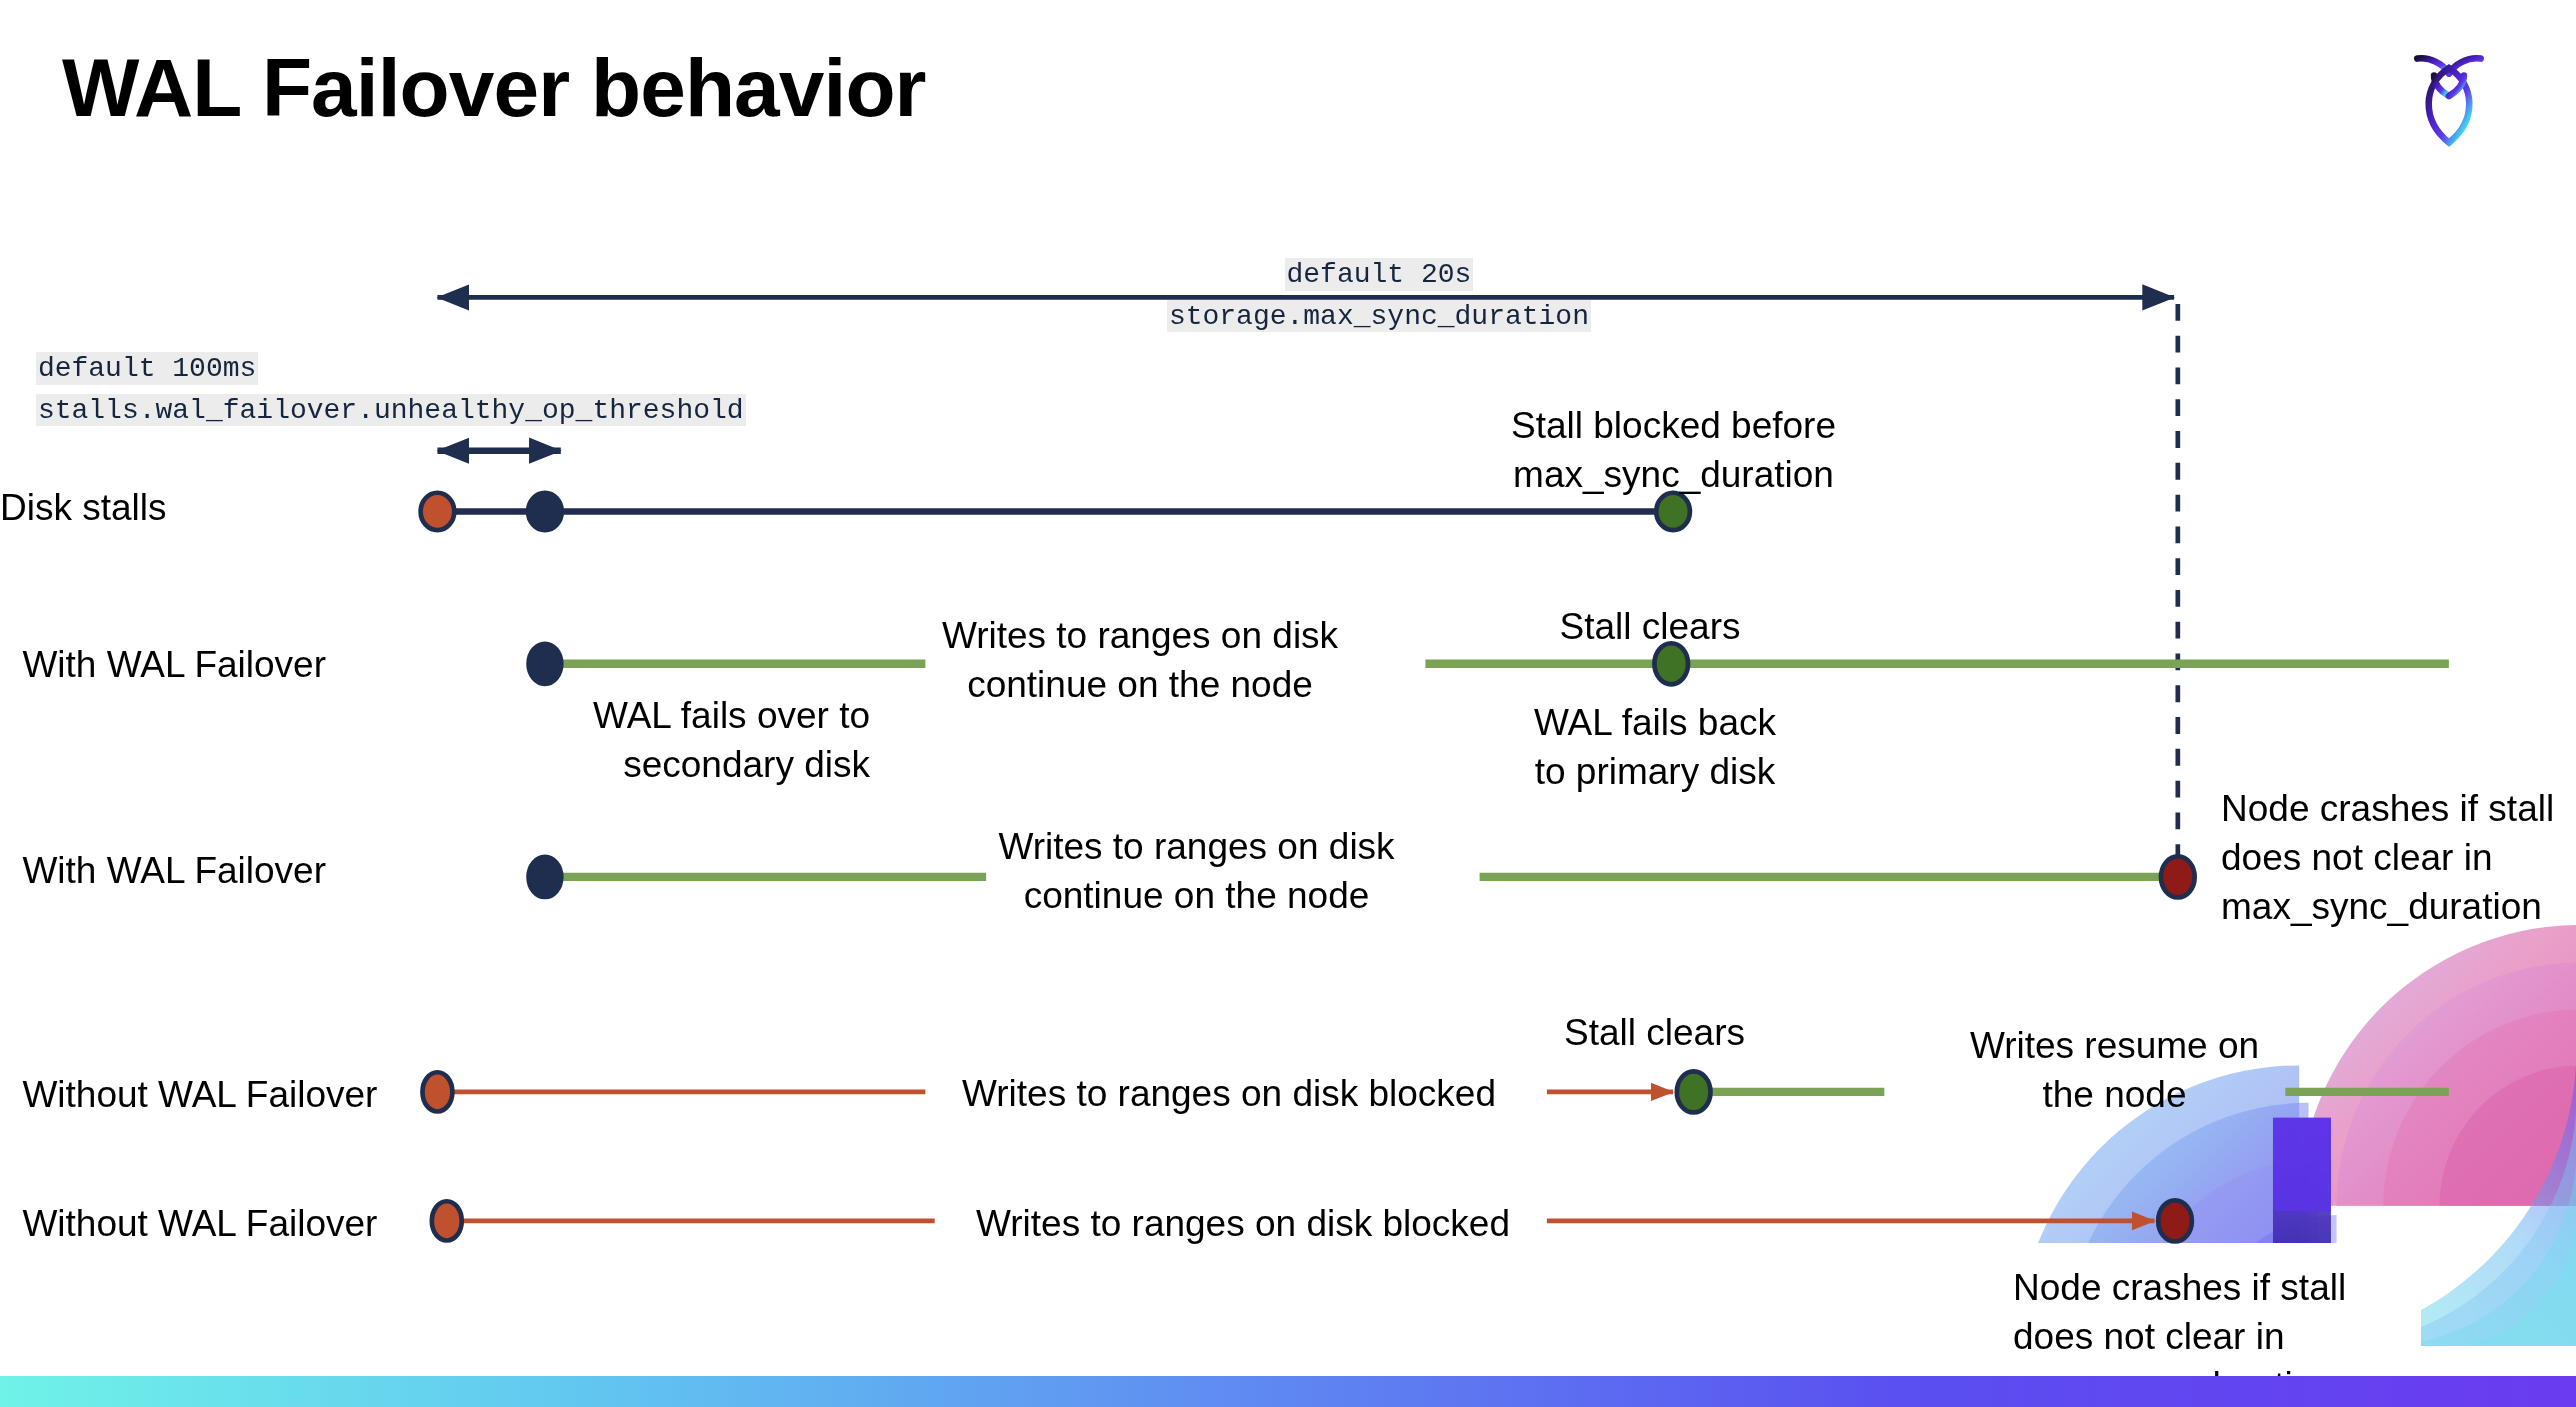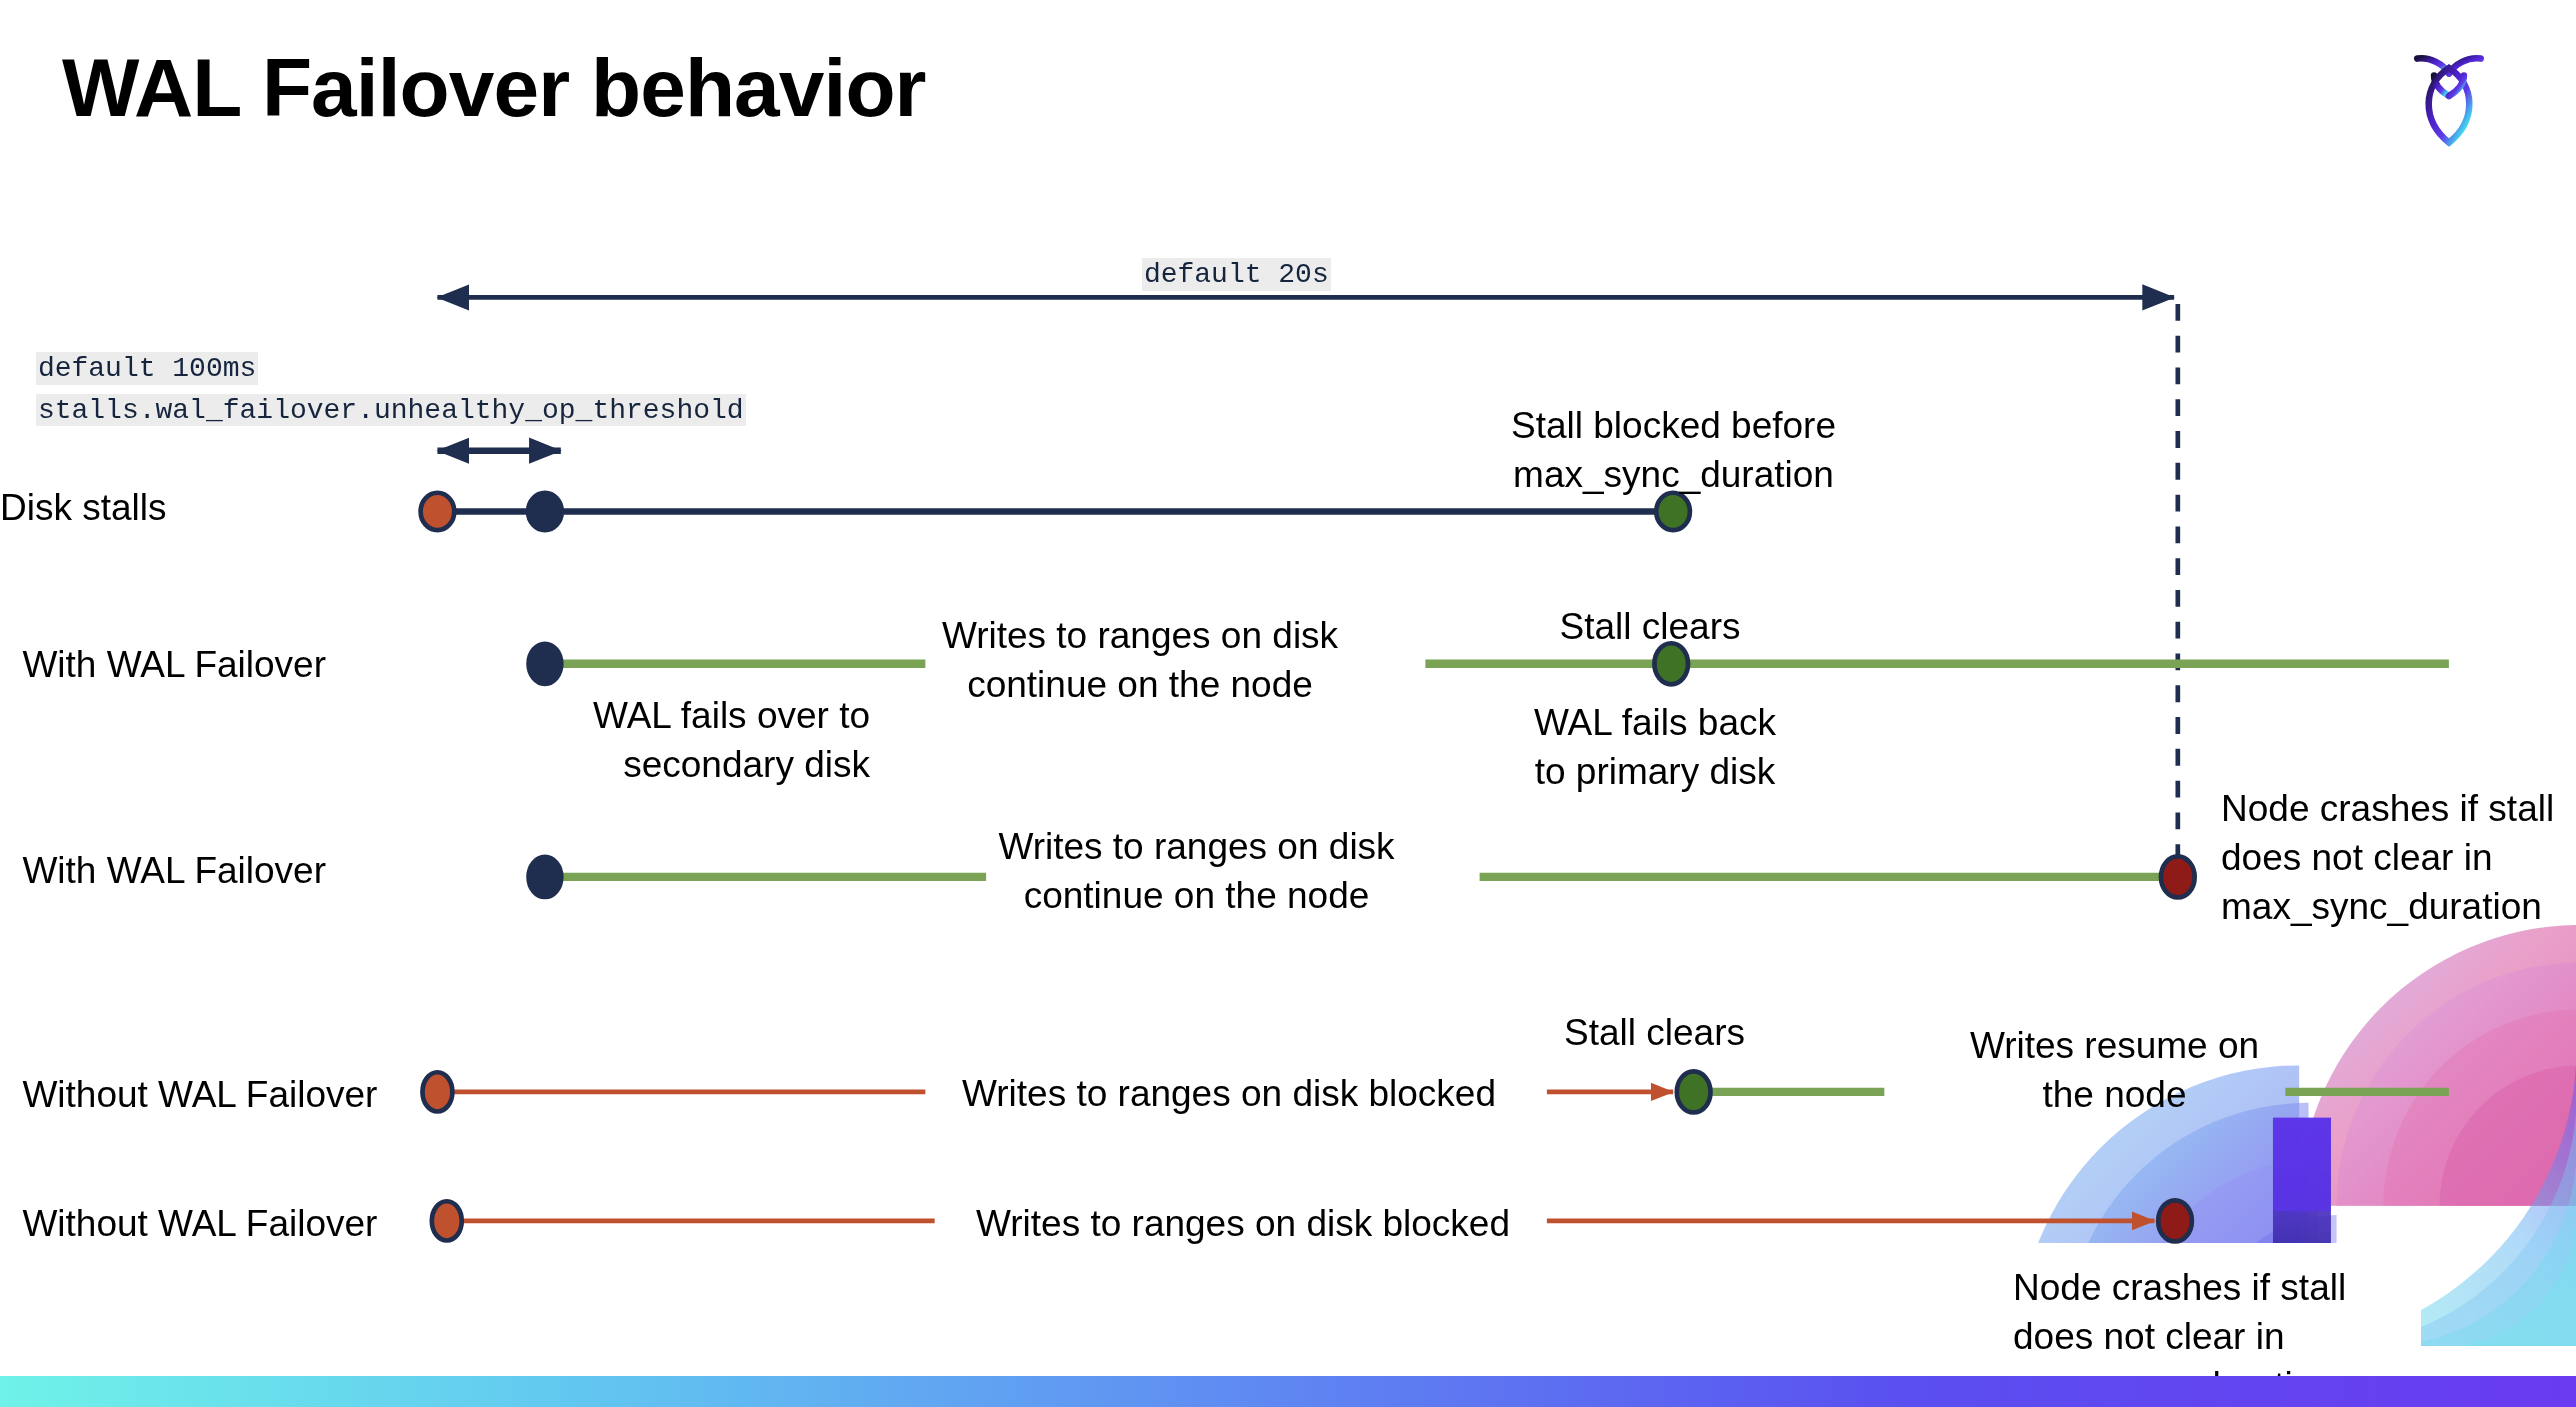--- a/index.html
+++ b/index.html
@@ -52,21 +52,21 @@
     font-size: 28px;
     line-height: 1.48;
     color: #16253d;
     white-space: nowrap;
   }
   .code-ann span {
     background: #ececec;
     padding: 0.9px 1.9px;
   }
   #ann-max-sync {
-    left: 1142px;
+    left: 1167px;
     top: 254px;
     text-align: center;
   }
   #ann-unhealthy {
     left: 36px;
     top: 348px;
   }
 
   
   .lbl {
@@ -297,20 +297,21 @@
         <path d="M60 36 C 32 54, 30 92, 60 116 C 90 92, 88 54, 60 36 Z"></path>
         <path d="M60 110 L60 66"></path>
         <path d="M60 66 C 50 60, 44 52, 44 44"></path>
         <path d="M60 66 C 70 60, 76 52, 76 44"></path>
       </g>
     </svg>
   </div>
 
   <div class="code-ann" id="ann-max-sync">
     <div><span>default 20s</span></div>
+    <div><span>storage.max_sync_duration</span></div>
   </div>
 
   <div class="code-ann" id="ann-unhealthy">
     <div><span>default 100ms</span></div>
     <div><span>stalls.wal_failover.unhealthy_op_threshold</span></div>
   </div>
 
   <div class="lbl" id="lbl-disk-stalls">Disk stalls</div>
   <div class="lbl" id="lbl-with-1">With WAL Failover</div>
   <div class="lbl" id="lbl-with-2">With WAL Failover</div>

